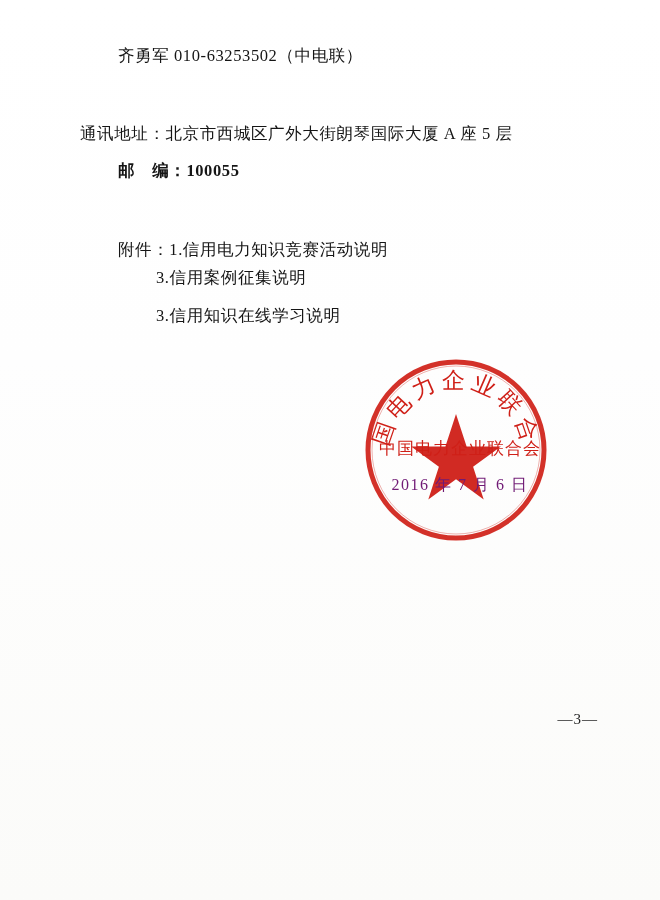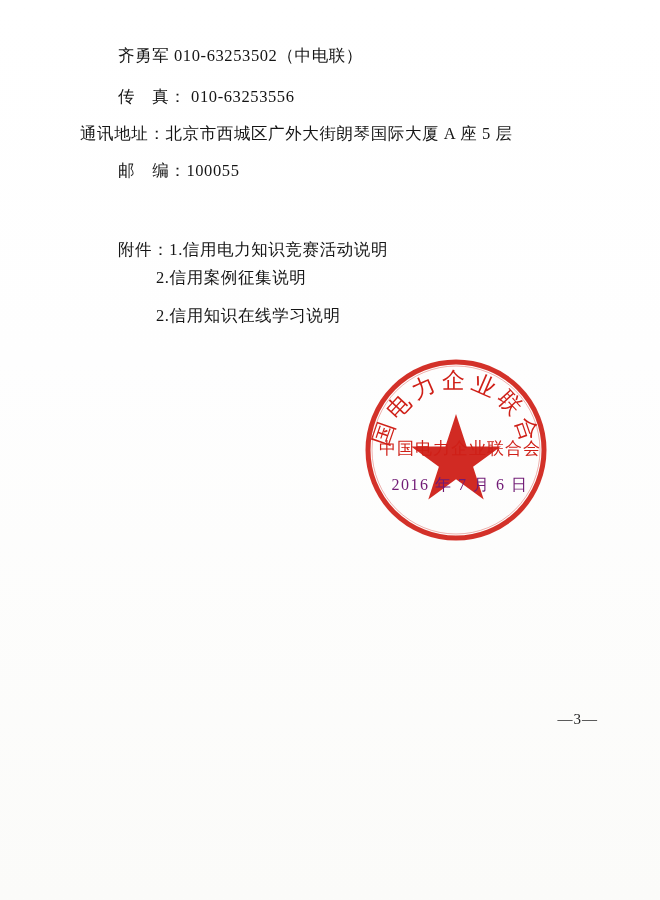--- a/index.html
+++ b/index.html
@@ -38,21 +38,21 @@
   .line {
     position: absolute;
     white-space: nowrap;
     font-size: 16.5px;
     letter-spacing: 0.6px;
     color: #151515;
   }
   .ln-contact     { left: 118px; top: 45px; }
   .ln-fax         { left: 118px; top: 86px; }
   .ln-address     { left: 80px;  top: 123px; }
-  .ln-postcode    { left: 118px; top: 160px; }
+  .ln-postcode    { left: 118px; top: 160px; font-weight: bold; }
 
   .ln-attach-head { left: 118px; top: 228px; margin-top: 11px; }
   .ln-attach-2    { left: 156px; top: 267px; }
   .ln-attach-3    { left: 156px; top: 305px; }
 
   
   .seal {
     position: absolute;
     left: 358px;
     top: 352px;
@@ -99,31 +99,30 @@
 </head>
 <body>
 
 <div class="page">
   <div class="paper-tint"></div>
 
   <div class="content">
 
     <div class="line ln-contact">齐勇军 010-63253502（中电联）</div>
 
-    <div class="line ln-fax">传　真：  010-63253556</div>
 
     <div class="line ln-address">通讯地址：北京市西城区广外大街朗琴国际大厦 A 座 5 层</div>
 
     <div class="line ln-postcode">邮　编：100055</div>
 
     <div class="line ln-attach-head">附件：1.信用电力知识竞赛活动说明</div>
 
-    <div class="line ln-attach-2">2.信用案例征集说明</div>
+    <div class="line ln-attach-2">3.信用案例征集说明</div>
 
-    <div class="line ln-attach-3">2.信用知识在线学习说明</div>
+    <div class="line ln-attach-3">3.信用知识在线学习说明</div>
 
     <div class="seal">
       <svg width="196" height="196" viewBox="0 0 196 196" xmlns="http://www.w3.org/2000/svg">
         <defs>
           <path id="arcpath" d="M 30,104 A 68,68 0 0 1 166,104" fill="none"></path>
         </defs>
         <circle cx="98" cy="98" r="88" fill="none" stroke="#cf1f17" stroke-width="5" opacity="0.92"></circle>
         <circle cx="98" cy="98" r="84" fill="none" stroke="#cf1f17" stroke-width="1" opacity="0.35"></circle>
         <text font-family="Liberation Serif, serif" font-size="23" fill="#cf1f17" letter-spacing="5">
           <textPath href="#arcpath" startOffset="50%" text-anchor="middle">中国电力企业联合会</textPath>

